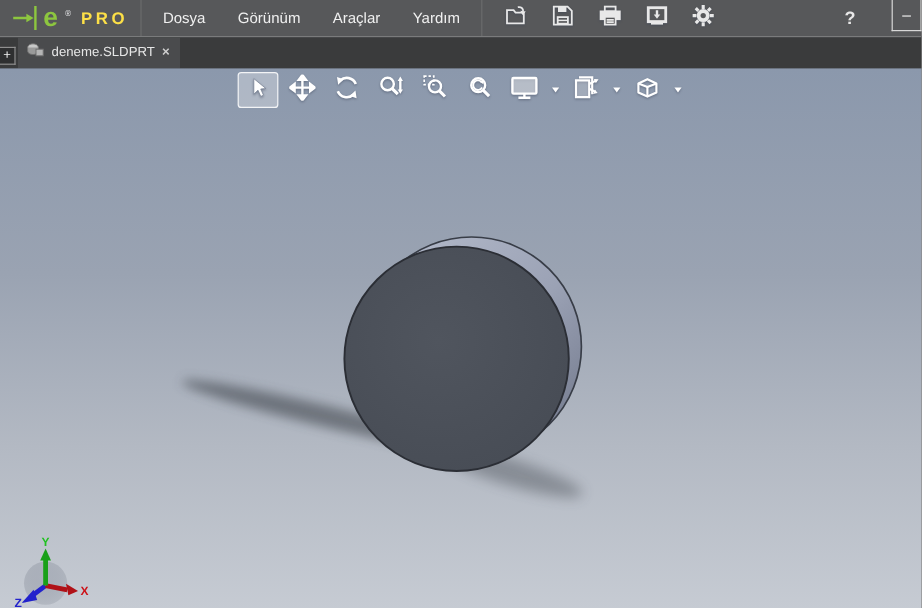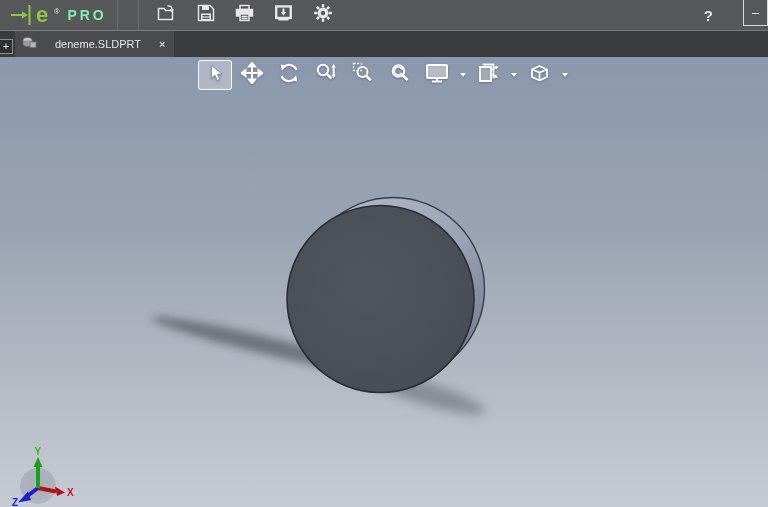--- a/index.html
+++ b/index.html
@@ -6,35 +6,35 @@
   html,body { width:768px; height:507px; overflow:hidden; font-family:"Liberation Sans", sans-serif; }
   .window { width:768px; height:507px; display:flex; flex-direction:column; background:#3a3b3c; }
 
   
   .titlebar { height:30px; background:#57585a; display:flex; align-items:center; padding-left:10px; flex:0 0 30px; }
   .logo { display:flex; align-items:center; gap:4px; }
   .logo-arrow { display:flex; align-items:center; }
   .logo-e { color:#8dc63f; font-size:22px; font-weight:bold; line-height:22px; margin-right:5px; }
   .logo-brand { color:#e9eaec; font-size:14px; letter-spacing:4.5px; font-weight:400; }
   .logo-reg { color:#e9eaec; font-size:7px; vertical-align:top; position:relative; top:-4px; margin-left:-3px; margin-right:4px;}
-  .logo-pro { color:#86efac; font-size:14px; font-weight:bold; letter-spacing:3px; }
+  .logo-pro { color:#fde047; font-size:14px; font-weight:bold; letter-spacing:3px; }
   .vsep { width:1px; height:30px; background:#6a6b6d; margin:0 10px; }
   .menus { display:flex; gap:27px; color:#f0f0f0; font-size:12.5px; padding:0 8px; }
   .menu-item { cursor:default; padding:4px 0; }
   .tb-icons { display:flex; align-items:center; gap:15px; padding:0 6px; }
   .tb-btn { width:24px; height:24px; display:flex; align-items:center; justify-content:center; }
   .spacer { flex:1; }
   .help-btn { color:#e8e8e8; font-size:15px; font-weight:bold; margin-right:30px; }
   .win-controls { display:flex; height:26px; margin-top:-4px; border:1px solid #d8d8d8; border-top:none; }
   .win-btn { width:23px; height:100%; display:flex; align-items:center; justify-content:center; color:#f2f2f2; font-size:13px; }
 
   
   .tabbar { height:27px; background:#3a3b3c; border-top:1px solid #7a7b7c; display:flex; align-items:flex-end; flex:0 0 27px; position:relative; }
   .newtab { position:absolute; left:0; top:8px; width:13px; height:15px; background:#2e2f30; border:1px solid #8f8f8f; border-left:none; color:#f0f0f0; font-size:11px; line-height:13px; text-align:center; }
-  .tab { margin-left:15px; height:26px; background:#4a4b4d; display:flex; align-items:center; gap:18px; padding:0 9px 0 7px; }
+  .tab { margin-left:15px; height:26px; background:#4a4b4d; display:flex; align-items:center; gap:6px; padding:0 9px 0 7px; }
   .tab-label { color:#e6e6e6; font-size:11px; }
   .tab-close { color:#cfcfcf; font-size:11px; font-weight:bold; }
 
   
   .viewport { position:relative; flex:1; background:linear-gradient(180deg, #8b98ac 0%, #9aa3b2 38%, #b3b9c3 70%, #c6cbd3 100%); overflow:hidden; }
   .scene { position:absolute; inset:0; }
 
   
   .toolbar { position:absolute; top:1px; left:50%; transform:translateX(-50%); display:flex; align-items:center; gap:3px; padding:2px 3px; }
   .tool { width:34px; height:30px; display:flex; align-items:center; justify-content:center; border-radius:3px; border:1px solid transparent; }
@@ -57,20 +57,26 @@
           <line x1="1" y1="10" x2="13" y2="10" stroke="#8dc63f" stroke-width="2"></line>
           <polygon points="12,6.5 18,10 12,13.5" fill="#8dc63f"></polygon>
           <rect x="18.5" y="0" width="2" height="20" fill="#8dc63f"></rect>
         </svg>
       </span>
       <span class="logo-e">e</span>
       <span class="logo-reg">®</span>
       <span class="logo-pro">PRO</span>
     </div>
     <div class="vsep"></div>
+    <div class="menus">
+      <span class="menu-item">Dosya</span>
+      <span class="menu-item">Görünüm</span>
+      <span class="menu-item">Araçlar</span>
+      <span class="menu-item">Yardım</span>
+    </div>
     <div class="vsep"></div>
 
     <div class="tb-icons">
       <span class="tb-btn">
         <span>
           <svg width="19" height="18" viewBox="0 0 19 18" fill="none" stroke="#e8e8e8" stroke-width="1.5">
             <path d="M1.5 15.5 V4.5 H7 L8.6 6.5 H15.5 V15.5 Z"></path>
             <path d="M10.5 2 C13.5 1.5 15 3 15 5.6"></path>
             <polygon points="12.6,5 17.2,5.6 14.3,8.6" fill="#e8e8e8" stroke="none"></polygon>
           </svg>

